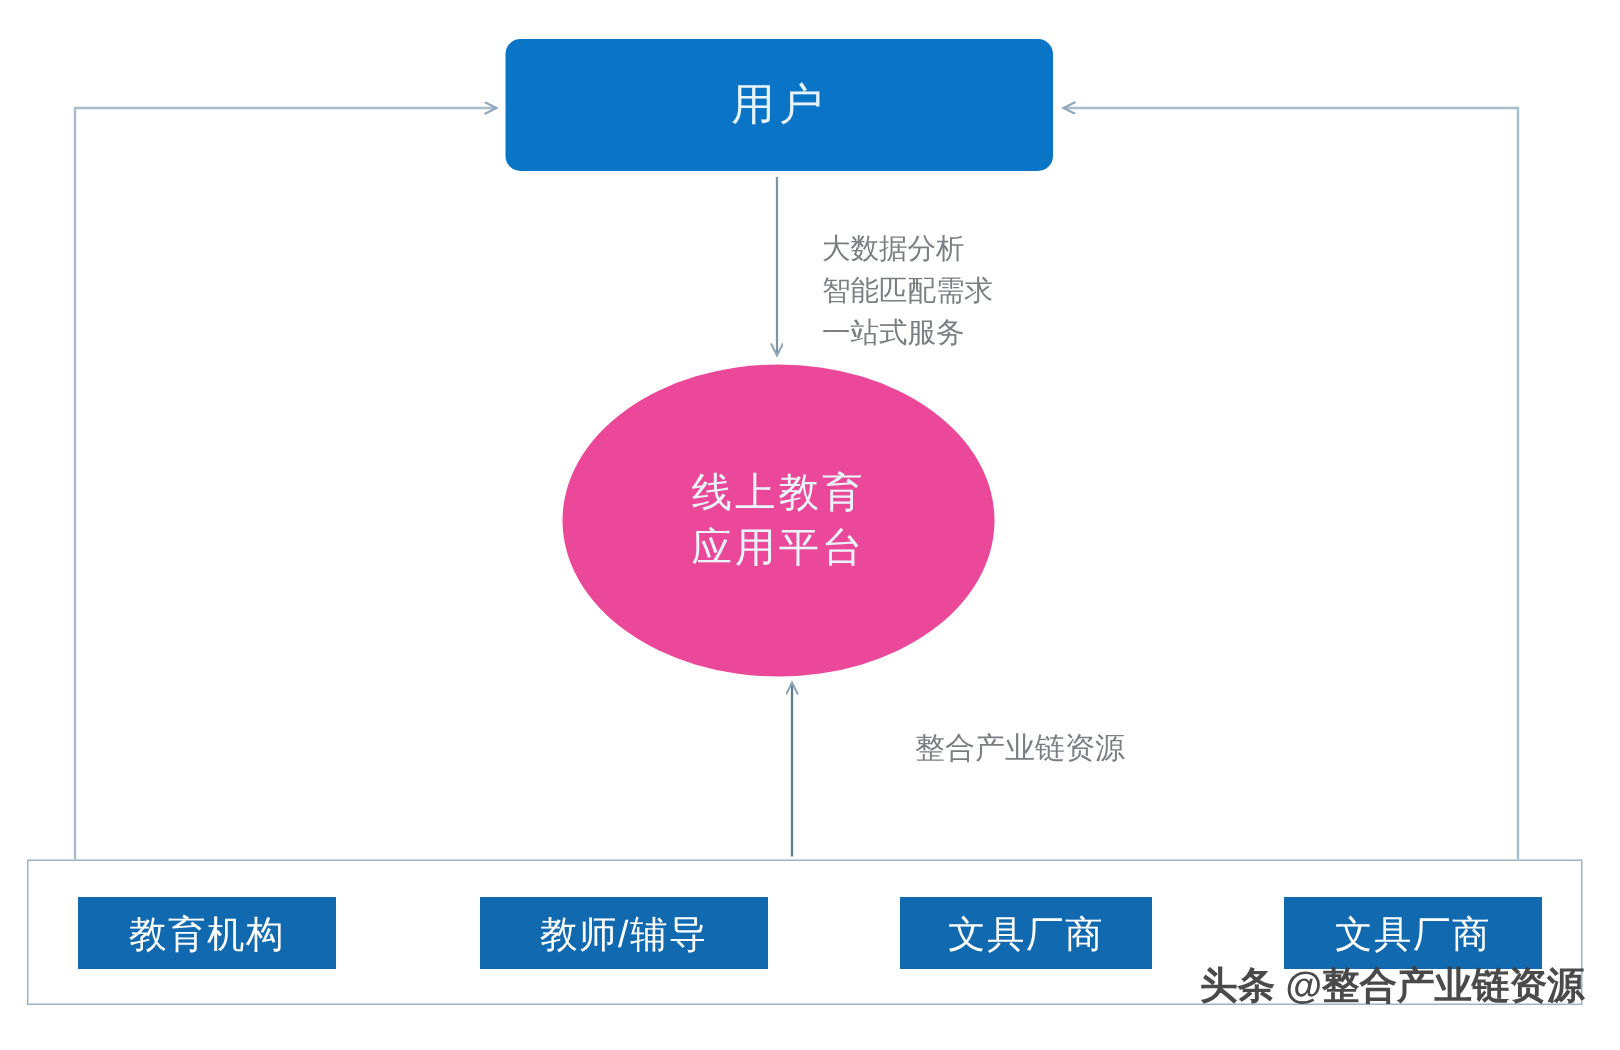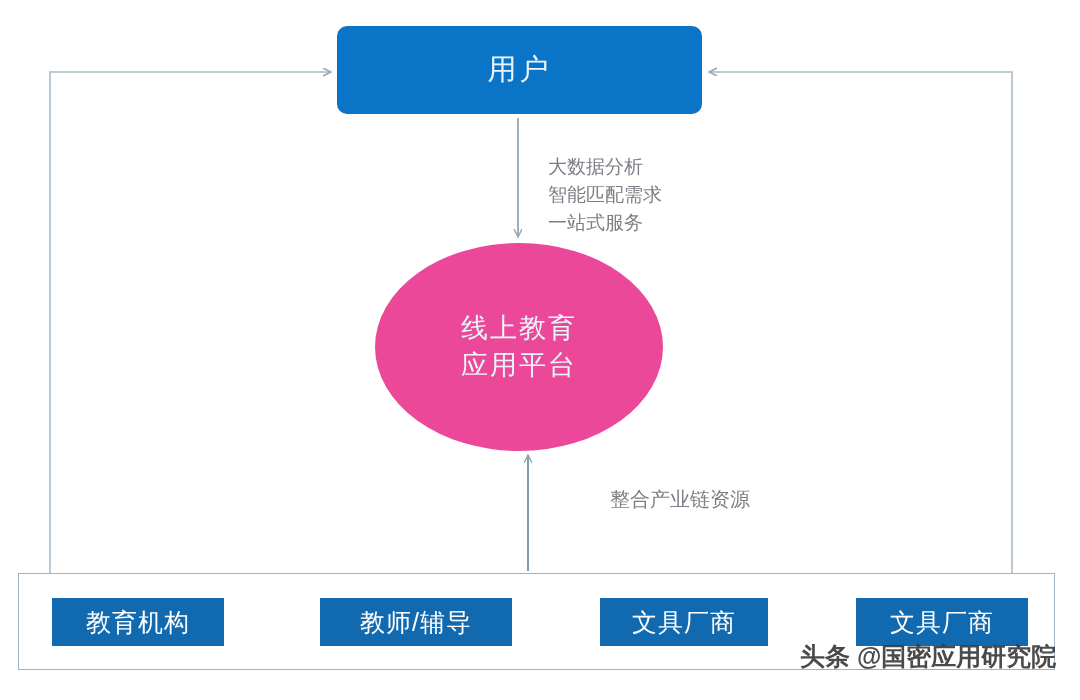--- a/index.html
+++ b/index.html
@@ -192,16 +192,16 @@
   </div>
   <div class="supplier-box supplier-3">
     <span class="label">文具厂商</span>
   </div>
   <div class="supplier-box supplier-4">
     <span class="label">文具厂商</span>
   </div>
 
 
   <div class="watermark">
-    <span>头条 @国密应用研究院</span>
+    <span>头条 @整合产业链资源</span>
   </div>
 
 </div>
 
 </body></html>

